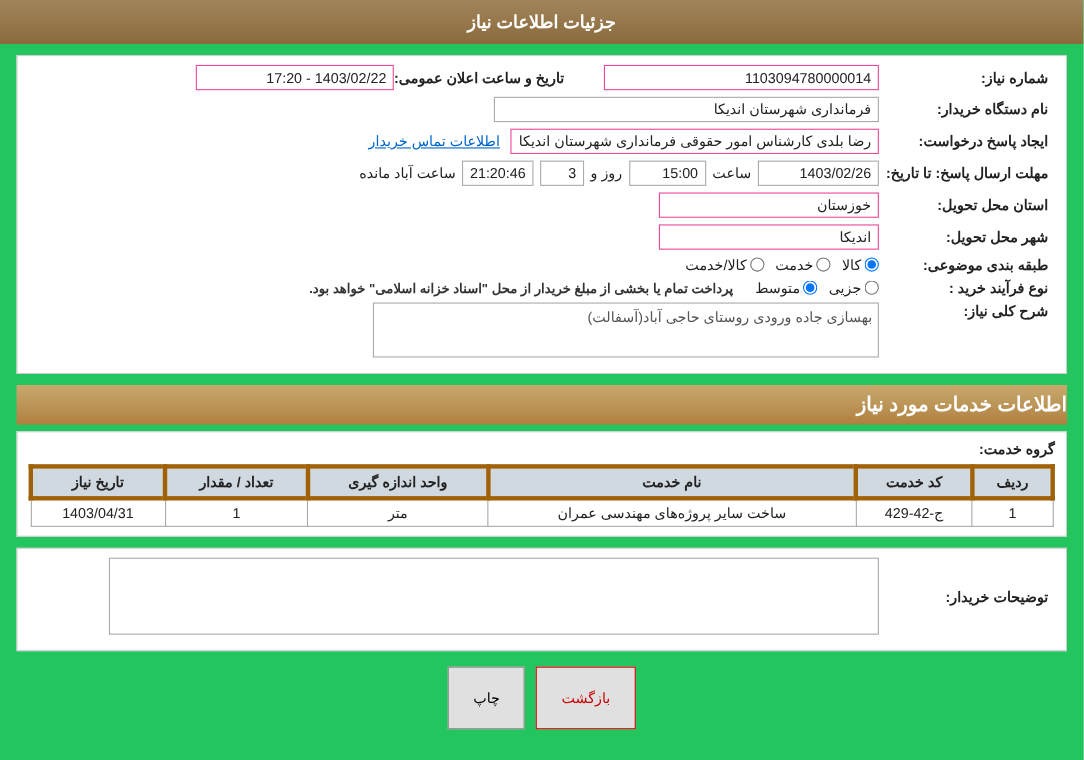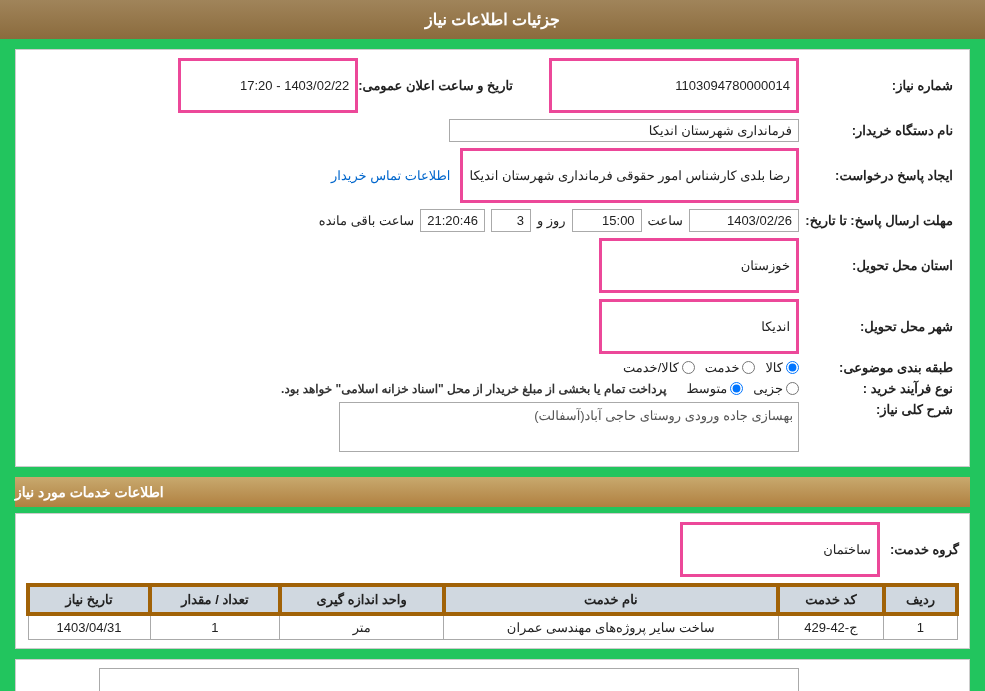--- a/index.html
+++ b/index.html
@@ -43,35 +43,36 @@
     }
     .label-cell {
       color: #222;
       font-weight: bold;
       min-width: 160px;
       text-align: right;
       padding-right: 6px;
       white-space: nowrap;
     }
     .value-cell {
-      border: 3px solid #ec4899;
-      background: #fff;
-      padding: 17px 6px;
+      border: 1px solid #ec4899;
+      background: #fff;
+      padding: 3px 6px;
       min-width: 200px;
       min-height: 22px;
     }
     .value-cell-wide {
       border: 1px solid #aaa;
       background: #fff;
       padding: 3px 6px;
       min-width: 350px;
       min-height: 22px;
     }
     .link-blue {
       color: #0066cc;
+      text-decoration: underline;
       cursor: pointer;
     }
     .date-input {
       border: 1px solid #aaa;
       padding: 3px 6px;
       min-height: 22px;
       background: #fff;
     }
     .radio-group {
       display: flex;
@@ -79,23 +80,23 @@
       gap: 10px;
     }
     .radio-item {
       display: flex;
       align-items: center;
       gap: 3px;
     }
     .section-title {
       background: linear-gradient(to bottom, #c8a96e, #b08040);
       color: white;
-      text-align: left;
+      text-align: right;
       padding: 7px 0;
-      font-size: 14px;
+      font-size: 18px;
       font-weight: bold;
       margin-bottom: 6px;
     }
     .service-table {
       width: 100%;
       border-collapse: collapse;
       margin-top: 6px;
     }
     .service-table th {
       background: #d0d8e0;
@@ -188,21 +189,21 @@
       </div>
 
       <div class="info-row">
         <span class="label-cell">مهلت ارسال پاسخ: تا تاریخ:</span>
         <span class="date-input" style="min-width:110px;">1403/02/26</span>
         <span style="margin: 0 6px;">ساعت</span>
         <span class="date-input" style="min-width:70px;">15:00</span>
         <span style="margin: 0 6px;">روز و</span>
         <span class="date-input" style="min-width:40px;">3</span>
         <span style="margin-right:6px;" class="date-input">21:20:46</span>
-        <span style="margin-right:6px;">ساعت باقی مانده</span>
+        <span style="margin-right:6px;">ساعت آباد مانده</span>
       </div>
 
       <div class="info-row">
         <span class="label-cell">استان محل تحویل:</span>
         <span class="value-cell" style="min-width:200px;">خوزستان</span>
       </div>
 
       <div class="info-row">
         <span class="label-cell">شهر محل تحویل:</span>
         <span class="value-cell" style="min-width:200px;">اندیکا</span>
@@ -247,21 +248,20 @@
       </div>
 
     </div>
 
     <div class="section-title">اطلاعات خدمات مورد نیاز</div>
 
     <div class="section-block">
 
       <div class="group-row">
         <span class="inline-label">گروه خدمت:</span>
-        <span class="value-cell" style="min-width:200px;">ساختمان</span>
       </div>
 
       <table class="service-table">
         <thead>
           <tr>
             <th>ردیف</th>
             <th>کد خدمت</th>
             <th>نام خدمت</th>
             <th>واحد اندازه گیری</th>
             <th>تعداد / مقدار</th>

